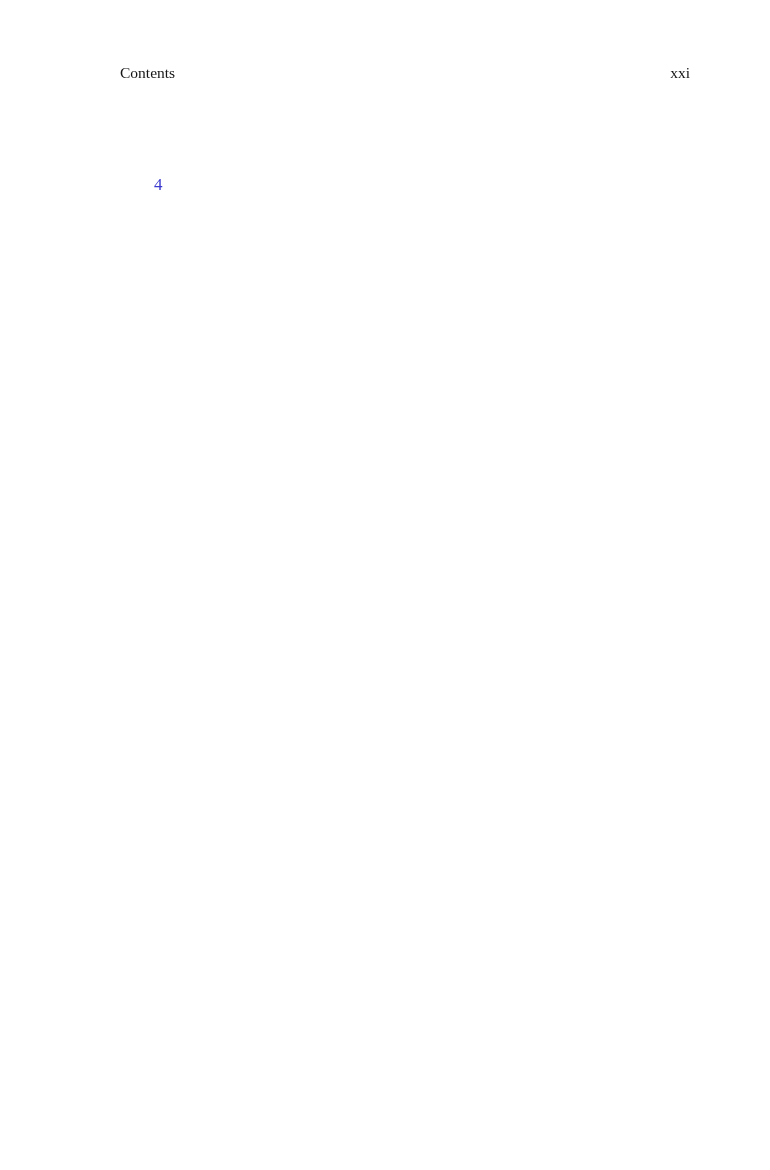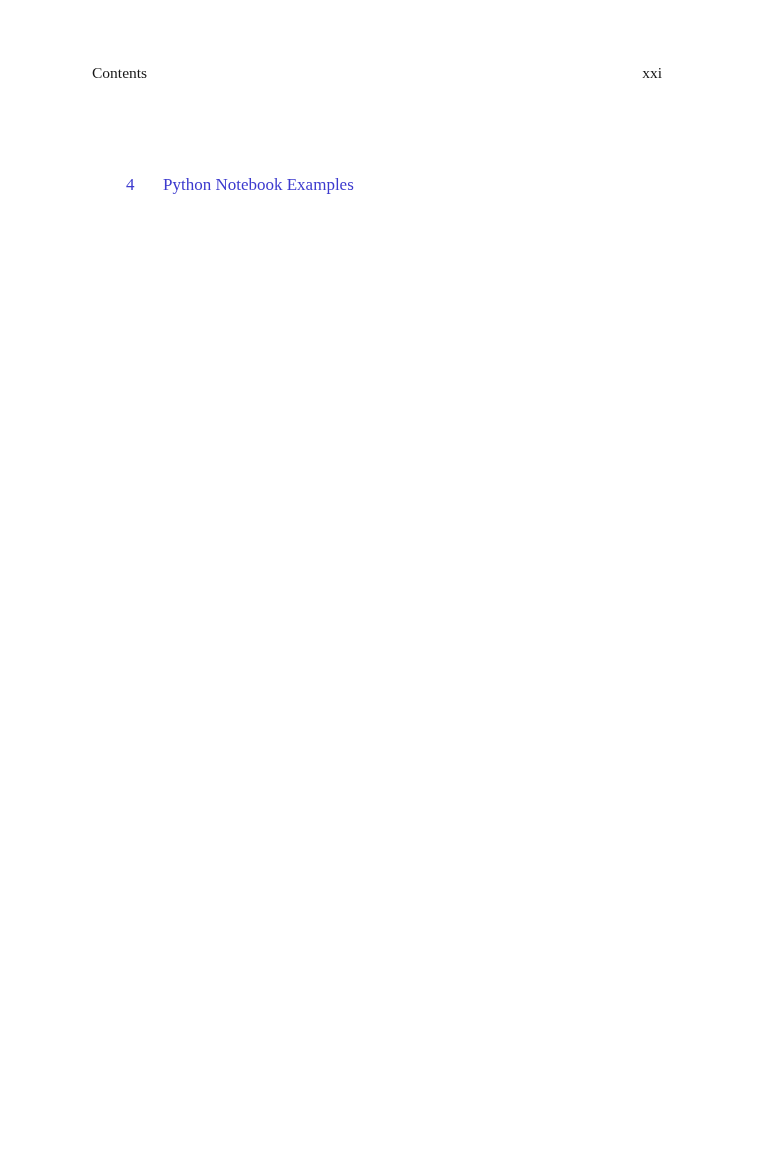--- a/index.html
+++ b/index.html
@@ -16,20 +16,21 @@
     font-family: "Liberation Serif", "DejaVu Serif", serif;
     color: var(--ink);
     background: var(--paper);
     overflow: hidden;
   }
   .page {
     width: 734px;
     height: 1170px;
     padding: 64px 72px 0 92px;
     background: var(--paper);
+    margin-left: 28px;
   }
   .running-head {
     display: flex;
     justify-content: space-between;
     align-items: baseline;
     font-size: 15.5px;
     line-height: 18px;
     color: var(--ink);
   }
   .toc {
@@ -59,17 +60,16 @@
 <body>
 
 <div class="page">
   <div class="running-head">
     <span>Contents</span>
     <span>xxi</span>
   </div>
   <div class="toc">
       <div class="row l1">
         <span class="num">4</span>
-        <span class="title">Python Notebook Examples</span>
         <span class="page">255</span>
       </div>
     </div>
 </div>
 
 </body></html>

